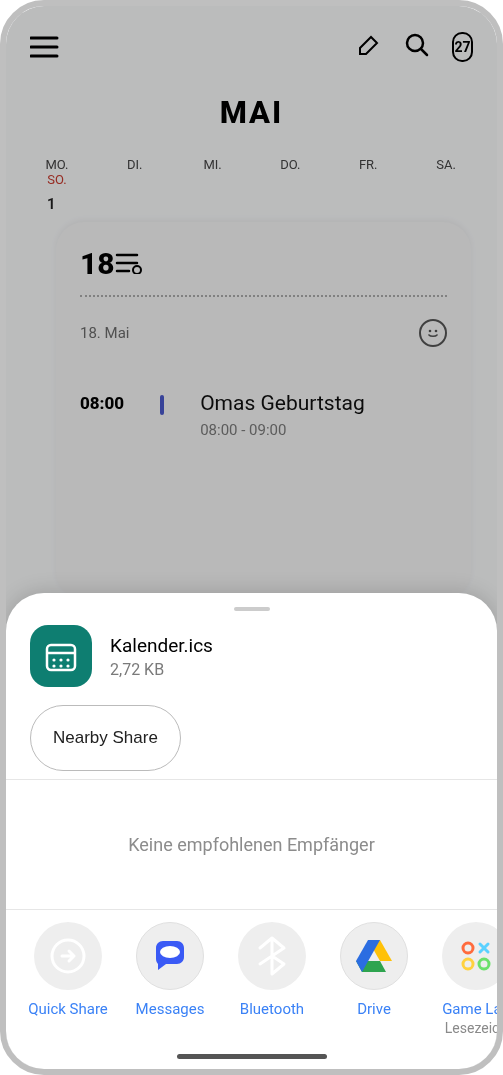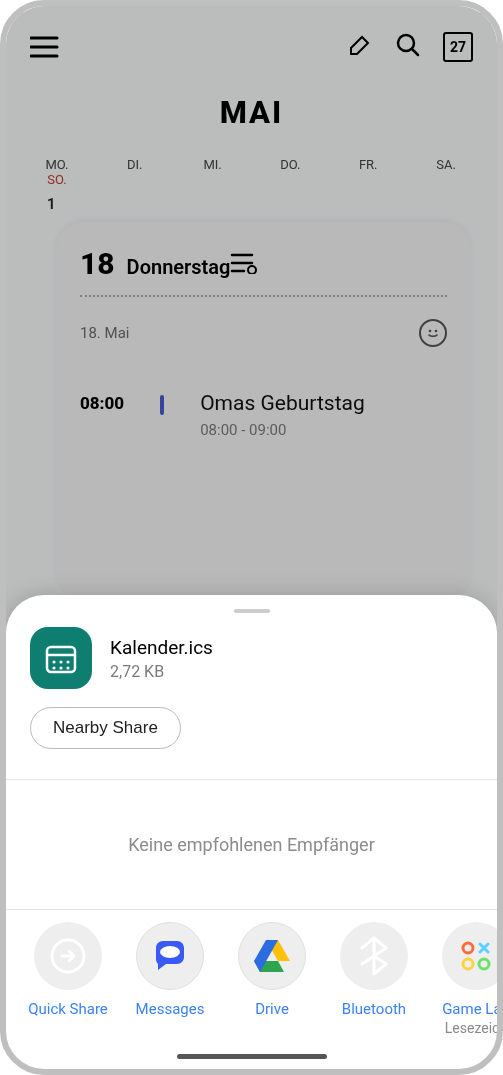--- a/index.html
+++ b/index.html
@@ -26,21 +26,21 @@
 
   
   .cal-layer { position: absolute; inset: 0; padding: 0; }
   .topbar {
     display: flex; align-items: center; justify-content: space-between;
     padding: 26px 24px 10px 24px;
   }
   .menu-icon { display:inline-flex; }
   .topbar-right { display: flex; align-items: center; gap: 22px; }
   .today-box {
-    width: 30px; height: 30px; border: 2px solid #000; border-radius: 3px;
+    width: 21px; height: 30px; border: 2px solid #000; border-radius: 10px;
     display:flex; align-items:center; justify-content:center;
     font-size: 14px; font-weight: 700;
   }
   .month-title {
     text-align: center; font-weight: 800; font-size: 31px; letter-spacing: 2px;
     margin-top: 22px;
   }
   .week-header {
     display: grid; grid-template-columns: repeat(6, 1fr);
     padding: 0 12px; margin-top: 26px;
@@ -97,23 +97,23 @@
     margin: 14px auto 8px auto;
   }
   .file-row { display:flex; gap:18px; padding: 6px 24px 18px 24px; align-items:center;}
   .file-icon {
     width:62px; height:62px; background:#0e7e71; border-radius:18px;
     display:flex; align-items:center; justify-content:center;
   }
   .file-name { font-size:19px; color:#000000; }
   .file-size { font-size:16px; color:#7a7a7a; margin-top:3px;}
   .nearby-btn {
-    margin: 0 24px 30px 24px;
+    margin: 0 24px 8px 24px;
     display:inline-block;
-    padding: 10px 22px; border:1.5px solid #bbb; border-radius: 999px;
+    padding: 22px 22px; border:1.5px solid #bbb; border-radius: 999px;
     font-size:17px; color:#222; background:#fff;
   }
   .sheet-sep { height:1px; background:#e6e6e6; }
   .no-recipients {
     text-align:center; padding: 54px 20px 54px 20px; color:#8c8c8c; font-size:18px;
   }
   .share-targets {
     display:flex; gap: 6px; padding: 12px 8px 8px 14px; overflow:hidden;
   }
   .target {
@@ -185,21 +185,20 @@
         <div></div>
         <div></div>
         <div></div>
     </div>
   </div>
 
   <div class="day-panel">
     <div class="day-head">
       <div class="day-head-left">
         <span class="day-num">18</span>
-        <span class="day-name">Donnerstag</span>
       </div>
       <span class="day-list-toggle">
         <svg width="28" height="22" viewBox="0 0 28 22">
             <path d="M2 3h20M2 11h20M2 19h12" stroke="#000" stroke-width="2.5" stroke-linecap="round"></path>
             <circle cx="22" cy="18" r="4" fill="none" stroke="#000" stroke-width="2"></circle>
           </svg>
       </span>
     </div>
     <hr class="dotted">
     <div class="dateline">
@@ -261,36 +260,36 @@
       <div class="target">
         <div class="ico ico-msg">
           <svg width="44" height="44" viewBox="0 0 44 44">
               <path d="M8 14c0-4 3-7 7-7h14c4 0 7 3 7 7v9c0 4-3 7-7 7H18l-8 6v-6c-1-1-2-3-2-5v-11z" fill="#3a5af5"></path>
               <ellipse cx="22" cy="18" rx="10" ry="6" fill="#fff"></ellipse>
             </svg>
         </div>
         <div class="lbl">Messages</div>
       </div>
       <div class="target">
+        <div class="ico ico-bt">
+          <svg width="34" height="40" viewBox="0 0 34 40">
+              <path d="M17 2v36l12-10-12-8 12-8L17 2 5 12m0 16 12-8" fill="none" stroke="#fff" stroke-width="3" stroke-linejoin="round" stroke-linecap="round"></path>
+            </svg>
+        </div>
+        <div class="lbl">Bluetooth</div>
+      </div>
+      <div class="target">
         <div class="ico ico-drive">
           <svg width="44" height="40" viewBox="0 0 44 40">
               <path d="M16 4h12l12 21H28z" fill="#ffc107"></path>
               <path d="M28 25H4l6 11h24z" fill="#2ea44f"></path>
               <path d="M16 4 4 25l6 11L28 4z" fill="#2b6de1"></path>
             </svg>
         </div>
         <div class="lbl">Drive</div>
-      </div>
-      <div class="target">
-        <div class="ico ico-bt">
-          <svg width="34" height="40" viewBox="0 0 34 40">
-              <path d="M17 2v36l12-10-12-8 12-8L17 2 5 12m0 16 12-8" fill="none" stroke="#fff" stroke-width="3" stroke-linejoin="round" stroke-linecap="round"></path>
-            </svg>
-        </div>
-        <div class="lbl">Bluetooth</div>
       </div>
       <div class="target">
         <div class="ico ico-gl">
           <svg width="44" height="44" viewBox="0 0 44 44">
               <circle cx="14" cy="14" r="5" fill="none" stroke="#ff6b3d" stroke-width="3"></circle>
               <path d="M26 10l8 8m0-8-8 8" stroke="#5ad1ff" stroke-width="3" stroke-linecap="round"></path>
               <circle cx="14" cy="30" r="5" fill="none" stroke="#ffd23f" stroke-width="3"></circle>
               <circle cx="30" cy="30" r="5" fill="none" stroke="#6be06b" stroke-width="3"></circle>
             </svg>
         </div>

